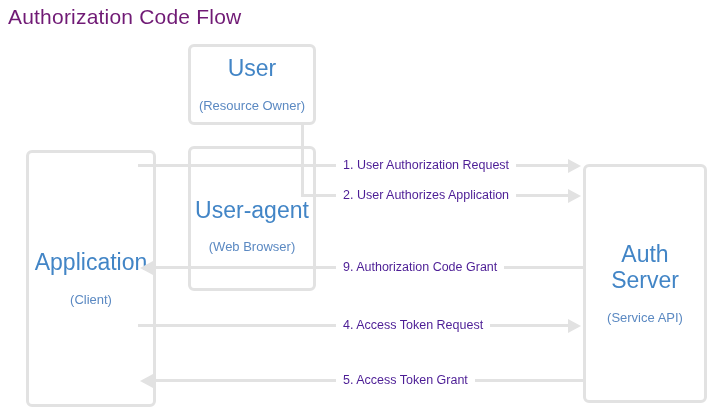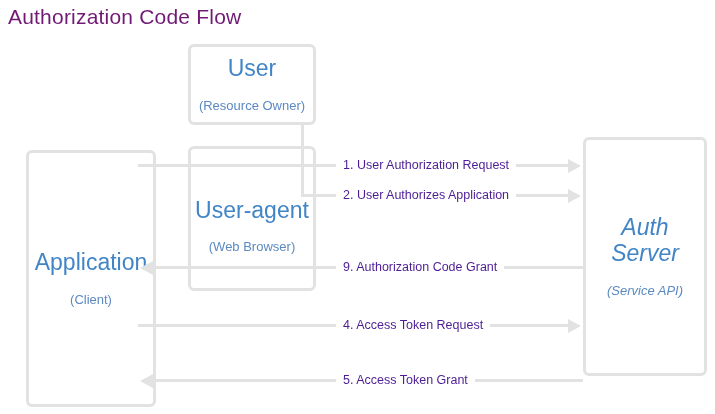--- a/index.html
+++ b/index.html
@@ -15,21 +15,21 @@
   .node{
     position:absolute;border:3px solid #e2e2e2;border-radius:6px;background:#ffffff;
     display:flex;flex-direction:column;align-items:center;justify-content:center;
     text-align:center;box-sizing:border-box;
   }
   .node-label{font-size:23px;line-height:1.15;color:#4285c6;}
   .node-sublabel{font-size:13px;line-height:1.25;color:#5b89c2;margin-top:16px;}
   .node-user{left:188px;top:44px;width:128px;height:81px;}
   .node-user-agent{left:188px;top:146px;width:128px;height:145px;padding-top:15px;}
   .node-application{left:26px;top:150px;width:130px;height:257px;}
-  .node-auth-server{left:583px;top:137px;width:124px;height:239px;font-style:italic;}
+  .node-auth-server{left:583px;top:164px;width:124px;height:239px;}
   .node-auth-server .node-label{padding:0 14px;}
   
   .vline{position:absolute;left:301px;top:125px;width:3px;height:72px;background:#e2e2e2;}
   .flow{position:absolute;height:15px;display:flex;align-items:center;}
   .seg{height:3px;background:#e2e2e2;}
   .grow{flex:1;}
   .flow-label{font-size:12.5px;color:#4c1d95;white-space:nowrap;margin:0 7px;line-height:15px;}
   .head-right{width:0;height:0;border-top:7px solid transparent;border-bottom:7px solid transparent;border-left:13px solid #e2e2e2;}
   .head-left{width:0;height:0;border-top:7px solid transparent;border-bottom:7px solid transparent;border-right:13px solid #e2e2e2;}
   .f1{left:138px;top:158px;width:443px;}

